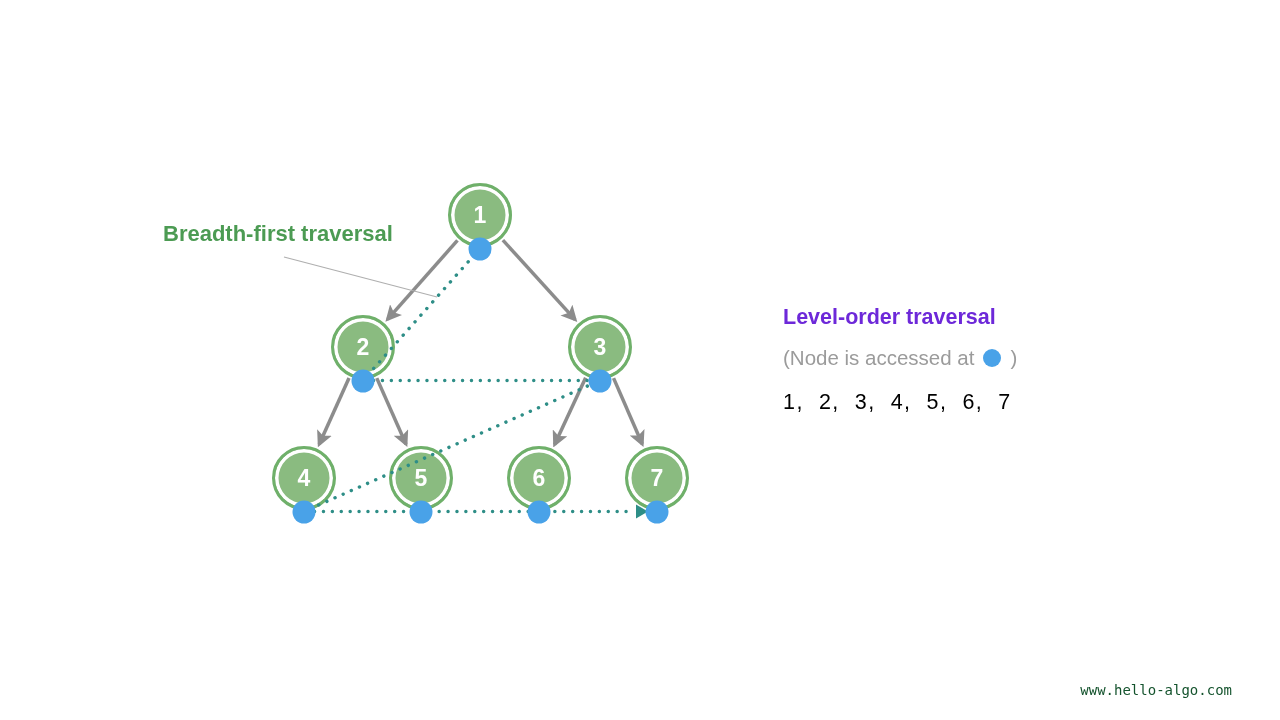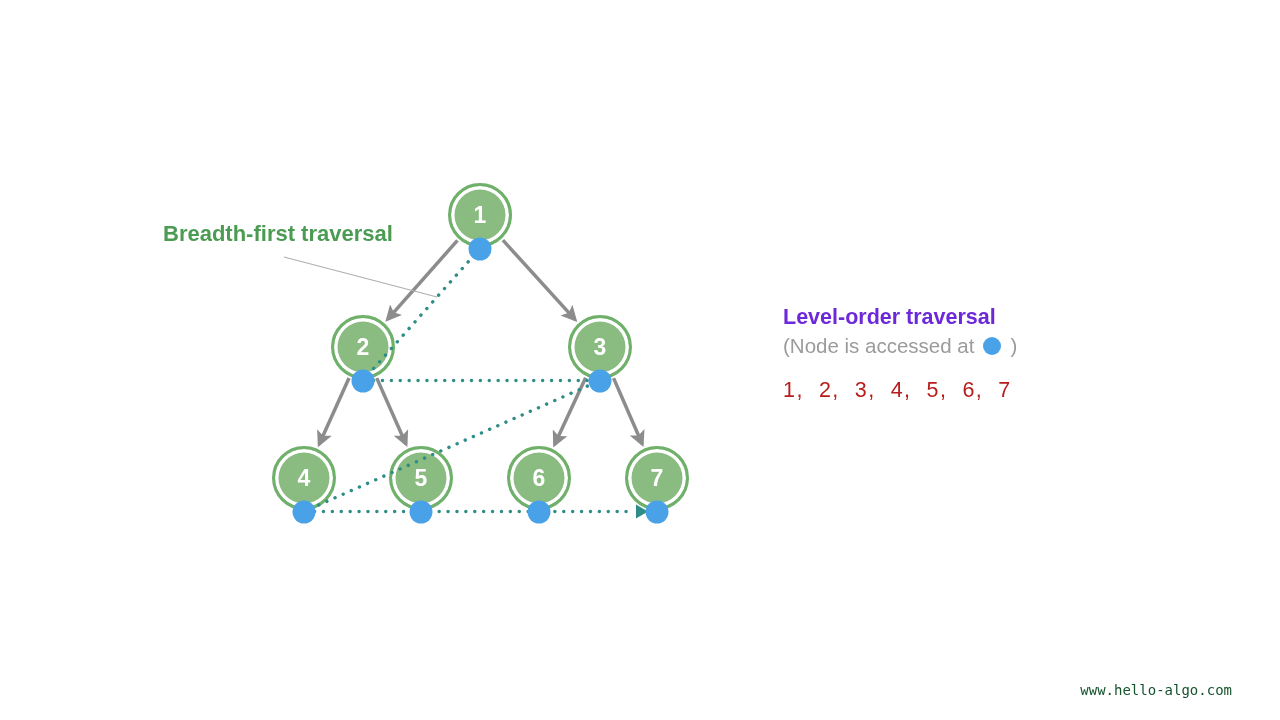--- a/index.html
+++ b/index.html
@@ -51,37 +51,37 @@
     font-weight: bold;
   }
 
   .legend { left: 783px; top: 305px; }
   .legend-title {
     color: #1778C8;
     font-size: 21.5px;
     font-weight: bold;
   }
   .legend-note {
-    margin-top: 4px;
+    margin-top: 16px;
     color: #9B9B9B;
     font-size: 20.5px;
     display: flex;
     align-items: center;
   }
   .note-dot {
     display: inline-block;
     width: 18px;
     height: 18px;
     border-radius: 50%;
     background: #49A2E8;
     margin: 0 9px 0 9px;
   }
   .legend-seq {
     margin-top: 20px;
-    color: #b91c1c;
+    color: #000000;
     font-size: 21.5px;
     letter-spacing: 1.5px;
     white-space: pre;
   }
 
   .watermark {
     right: 48px;
     bottom: 22px;
     color: #14532d;
     font-family: "DejaVu Sans Mono", monospace;

